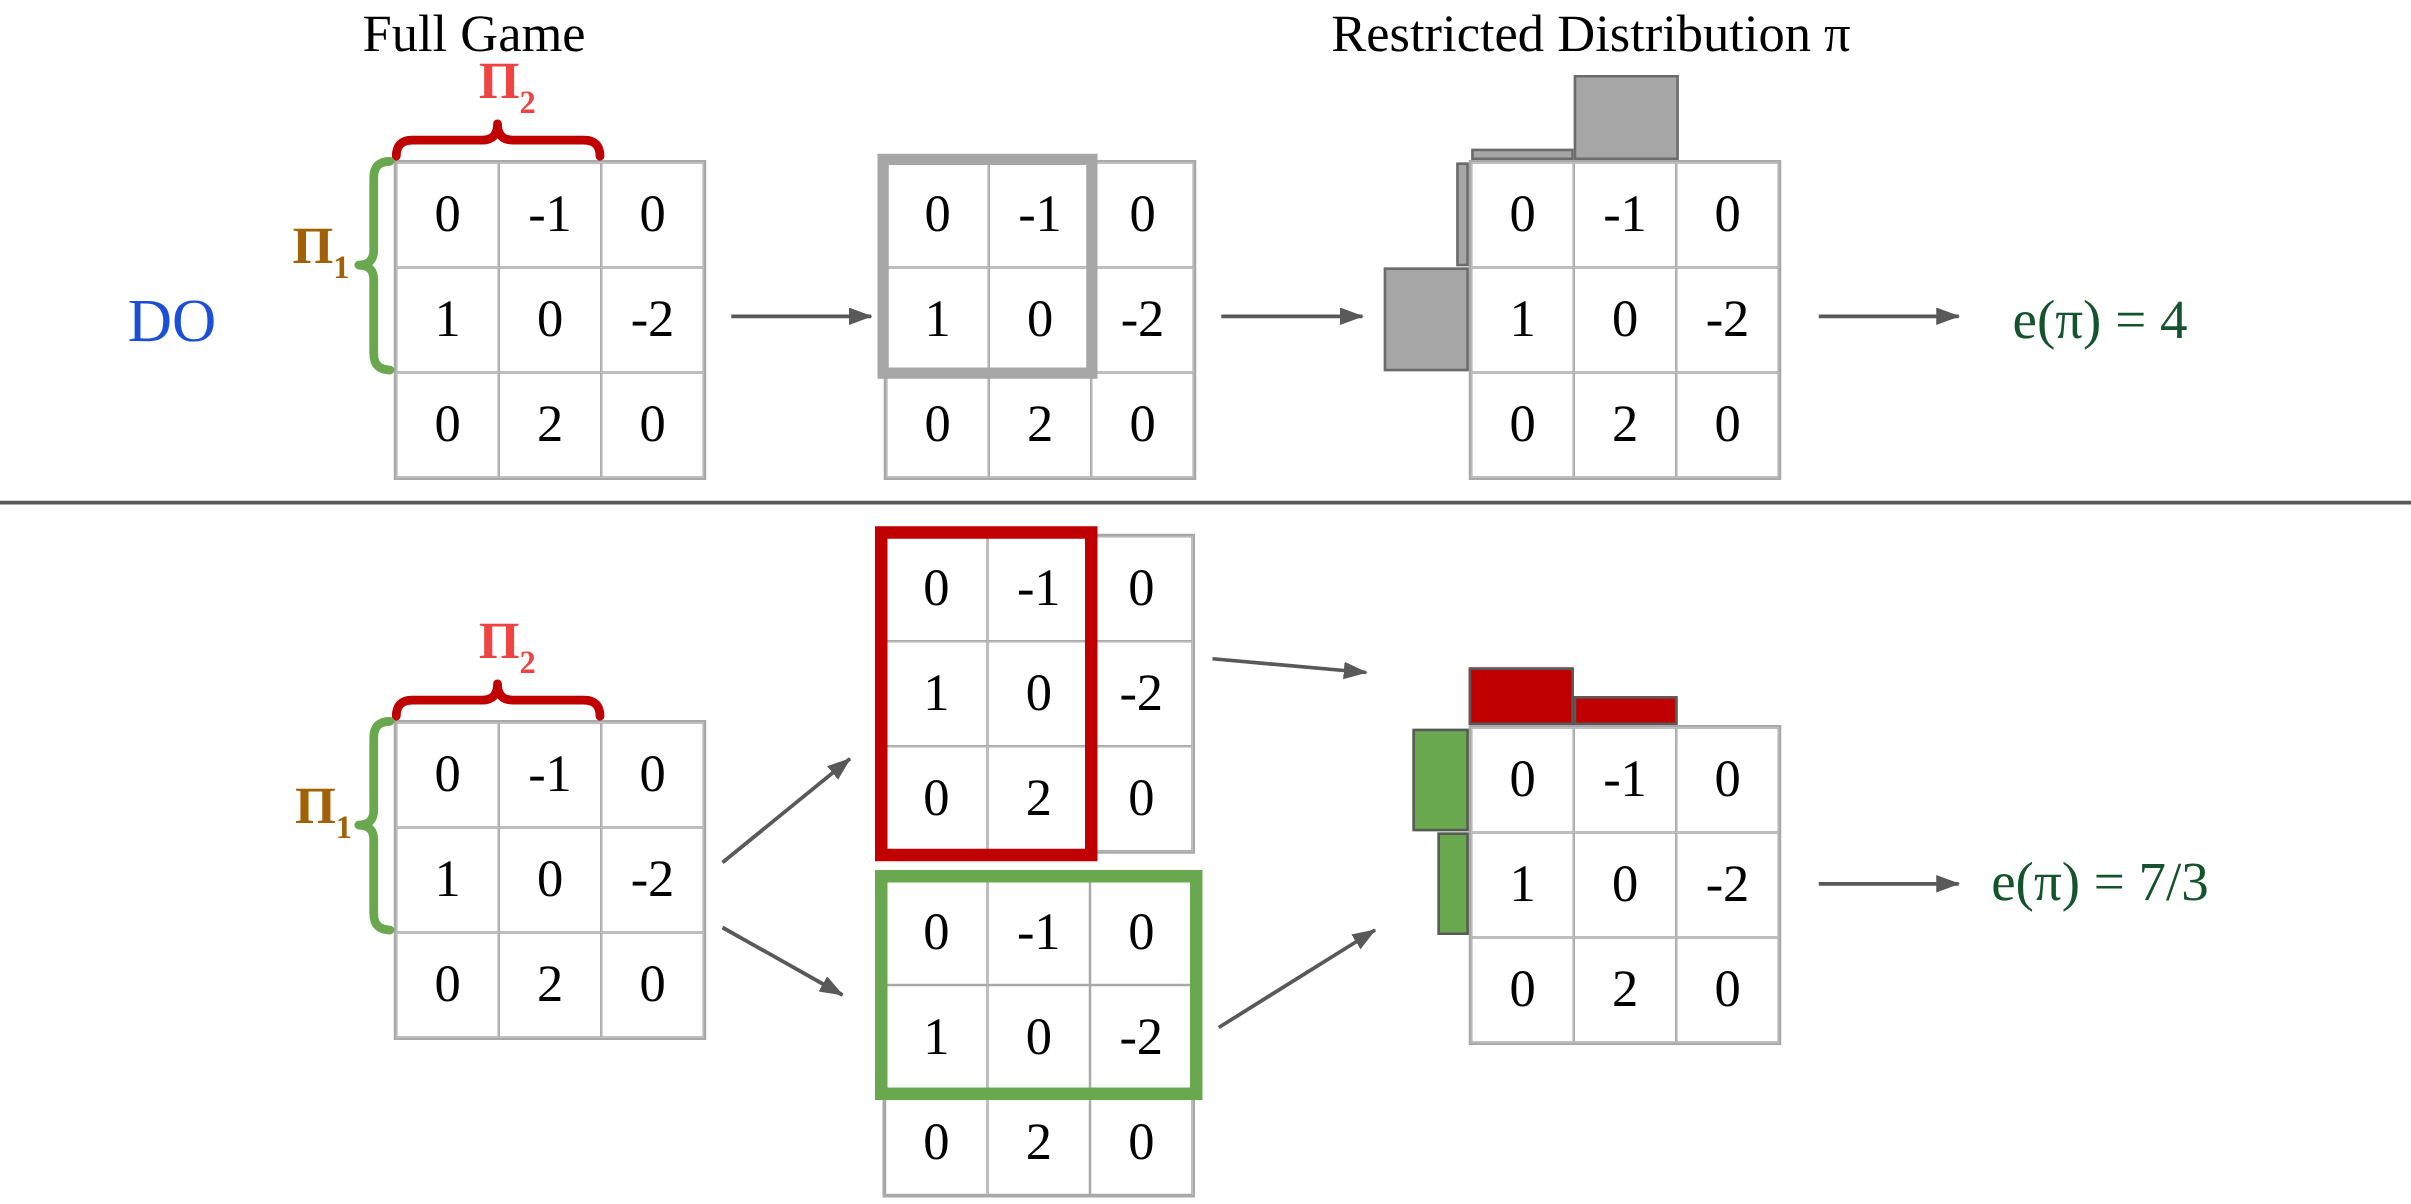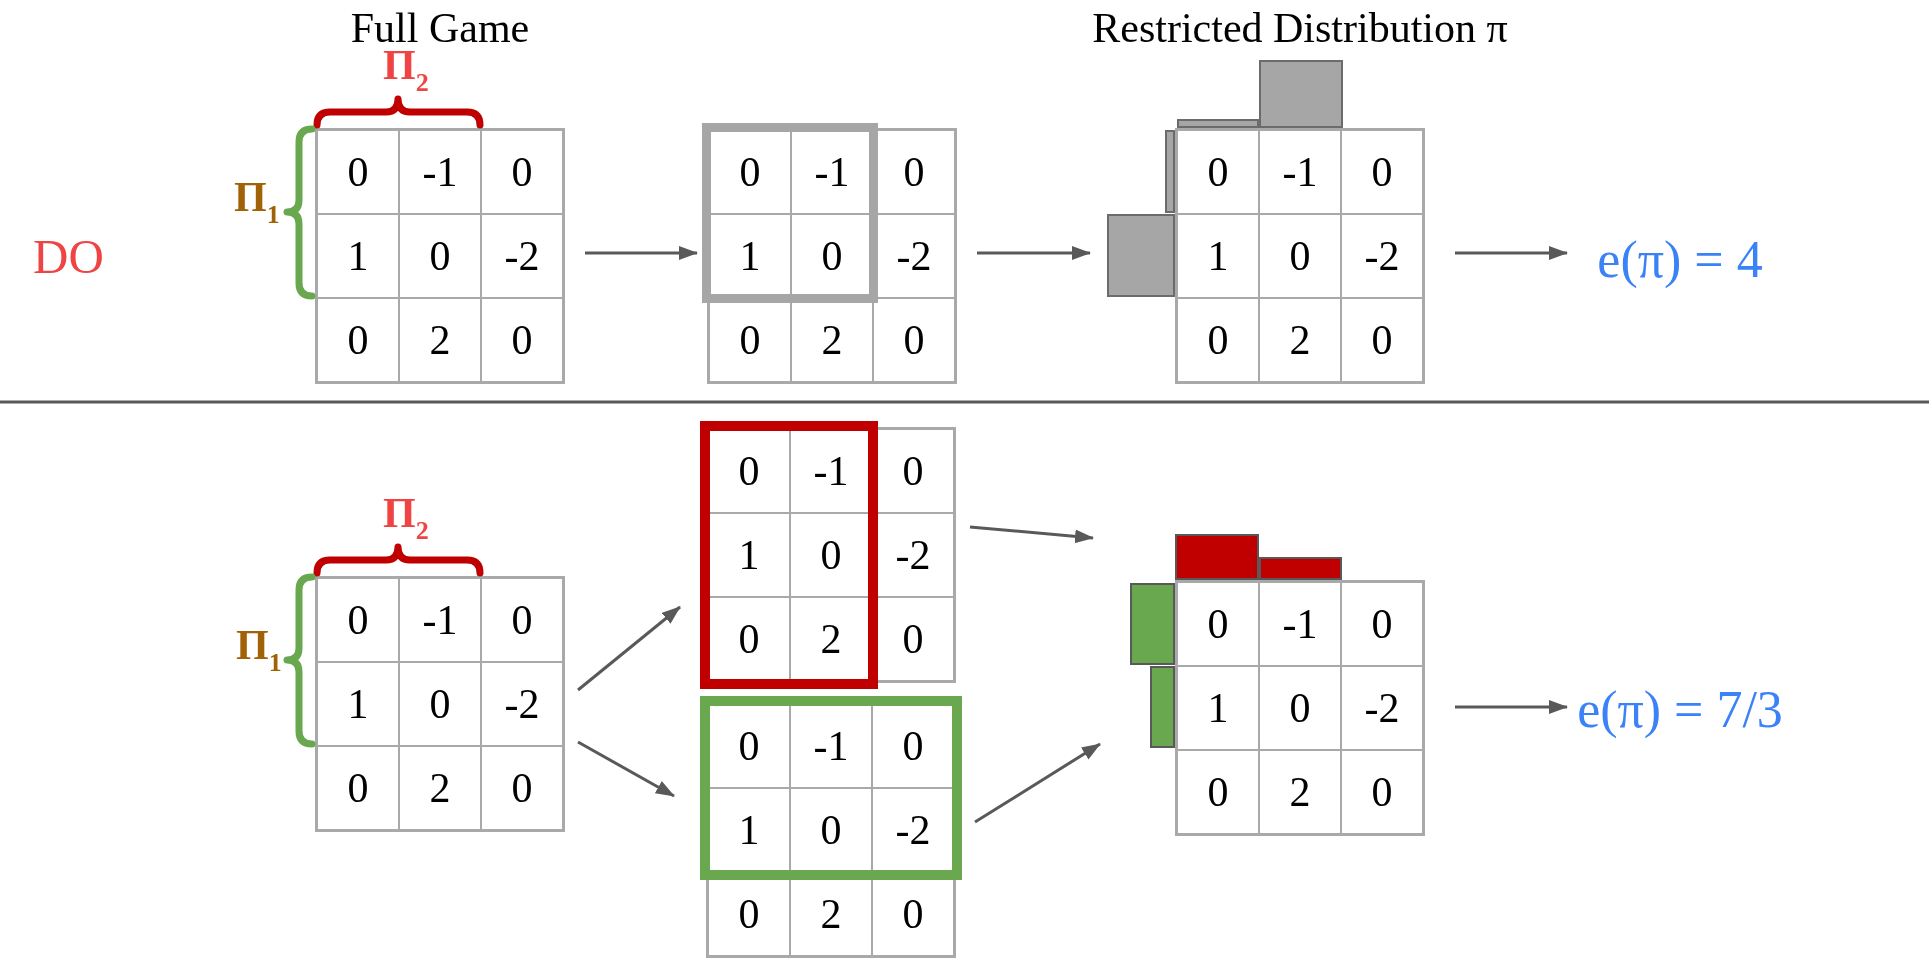--- a/index.html
+++ b/index.html
@@ -1,34 +1,34 @@
 <!DOCTYPE html>
 <html><head>
 <meta charset="utf-8">
 <style>
   html,body{margin:0;padding:0;background:#fff;}
   #stage{position:relative;width:1929px;height:963px;background:#ffffff;overflow:hidden;
          font-family:"Liberation Serif", serif;}
-  .hdr{position:absolute;font-size:42px;color:#000;text-align:center;line-height:53px;z-index:5;white-space:nowrap;}
+  .hdr{position:absolute;font-size:42px;color:#000;line-height:53px;z-index:5;white-space:nowrap;}
   .hdr .line{display:block;}
-  .row-label{position:absolute;font-size:49px;color:#ef4444;z-index:5;text-align:left;}
+  .row-label{position:absolute;font-size:49px;color:#1d4ed8;z-index:5;text-align:right;}
   .matrix{position:absolute;display:grid;grid-template-columns:repeat(3,82px);grid-template-rows:repeat(3,84px);
           border:2px solid #a9a9a9;background:#fff;z-index:2;}
   .matrix .cell{border:1px solid #a9a9a9;display:flex;align-items:center;justify-content:center;
           font-size:42px;color:#000;}
   .hl{position:absolute;z-index:4;background:transparent;box-sizing:border-box;}
   .hl-gray{border:9px solid #a6a6a6;}
   .hl-red{border:10px solid #c00000;}
   .hl-green{border:10px solid #6aa84f;}
   .bar{position:absolute;z-index:3;box-sizing:border-box;}
   .pi-label{position:absolute;font-weight:bold;font-size:42px;z-index:5;line-height:1;}
   .pi-sub{font-size:26px;vertical-align:-12px;}
   .pi-red{color:#ef4444;}
   .pi-green{color:#a16207;}
-  .e-text{position:absolute;font-size:52px;color:#3b82f6;z-index:5;text-align:center;white-space:nowrap;}
+  .e-text{position:absolute;font-size:44px;color:#14532d;z-index:5;text-align:center;white-space:nowrap;}
   #overlay{position:absolute;left:0;top:0;z-index:6;pointer-events:none;}
 </style>
 </head>
 <body>
 
 <div id="stage">
 
   <div class="hdr" style="left:290px;top:2px;width:300px;">Full Game</div>
   <div class="hdr" style="left:706px;top:2px;width:250px;">
   </div>

